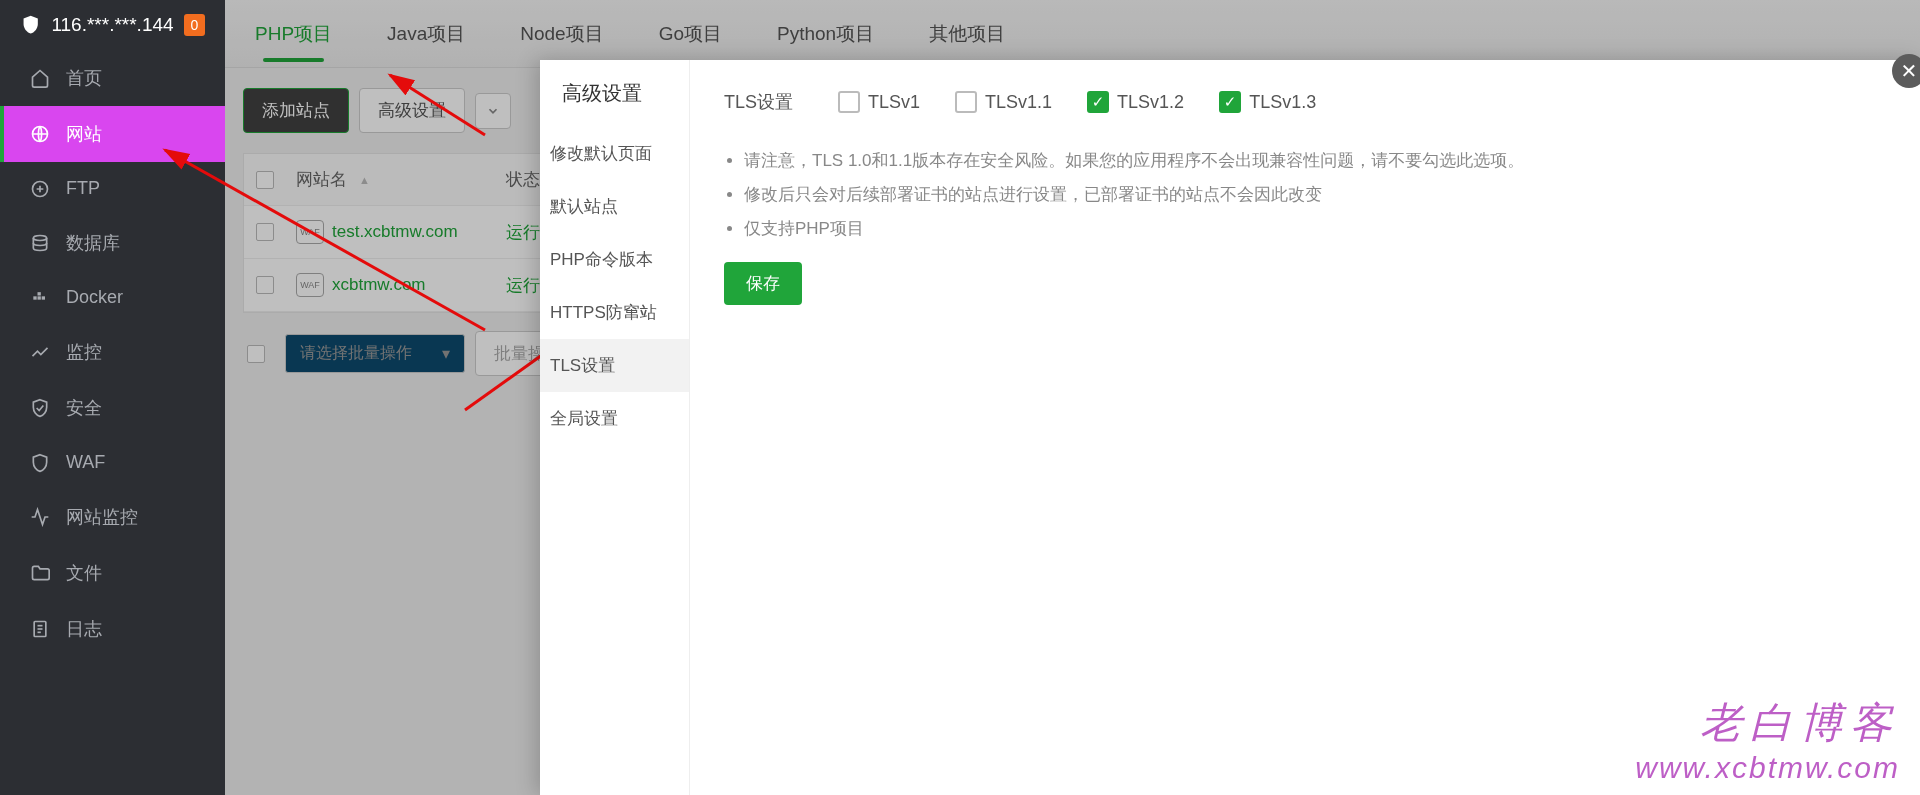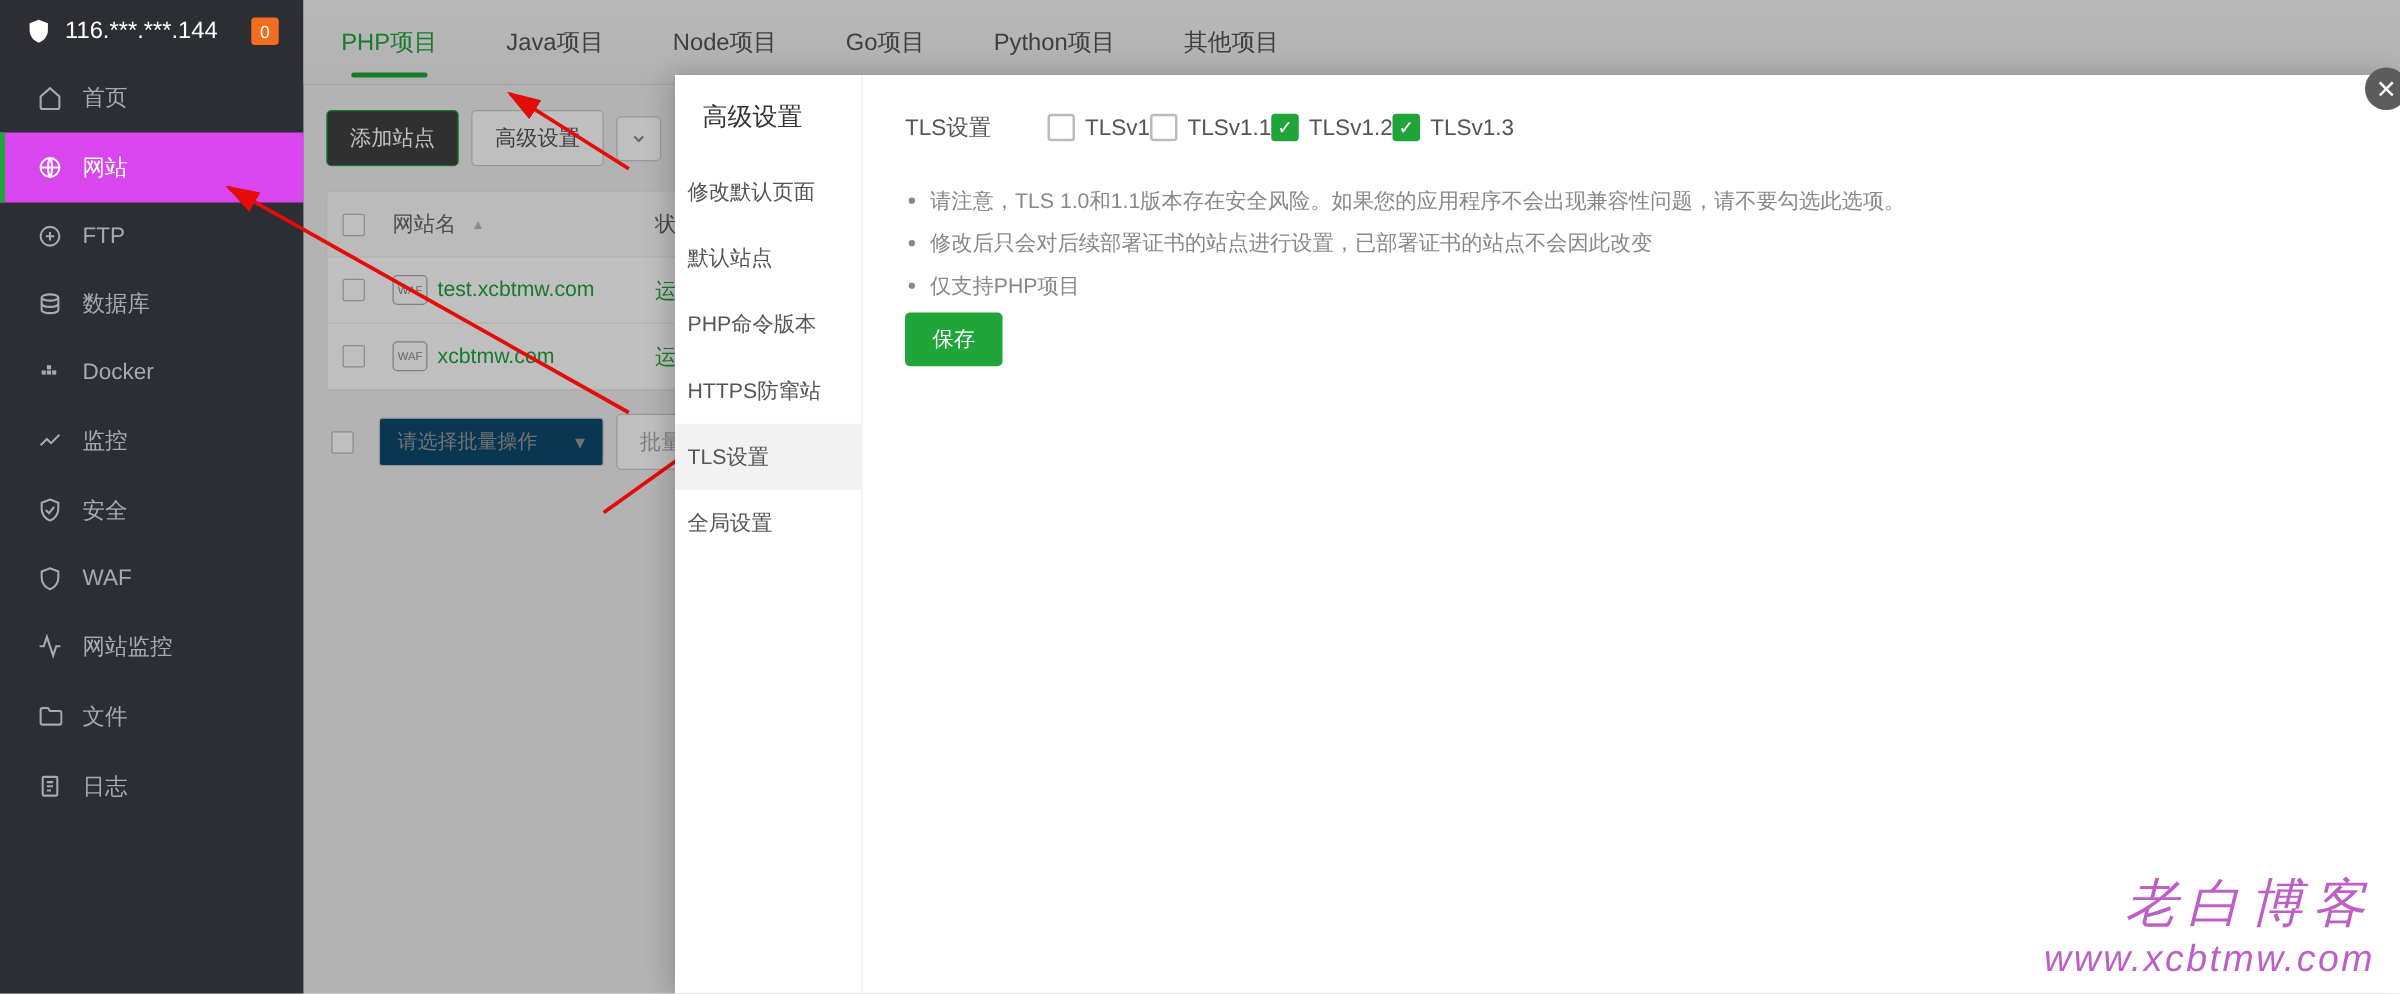--- a/index.html
+++ b/index.html
@@ -1,20 +1,20 @@
 <!DOCTYPE html>
 <html><head>
 <meta charset="utf-8">
 <style>
 * { margin: 0; padding: 0; box-sizing: border-box; font-family: "Microsoft YaHei", "PingFang SC", sans-serif; }
 html, body { width: 1920px; height: 795px; overflow: hidden; }
 body { display: flex; background: #f5f5f5; position: relative; }
 
 
-.sidebar { width: 243px; background: #2c2e33; color: #c4c6ca; display: flex; flex-direction: column; flex-shrink: 0; }
+.sidebar { width: 225px; background: #2c2e33; color: #c4c6ca; display: flex; flex-direction: column; flex-shrink: 0; }
 .sidebar-header { display: flex; align-items: center; padding: 14px 20px; gap: 10px; font-size: 19px; color: #fff; }
 .sidebar-header .shield-icon { width: 22px; height: 22px; color: #fff; }
 .sidebar-header .badge { margin-left: auto; background: #f26d1f; color: #fff; width: 22px; height: 22px; border-radius: 3px; display: flex; align-items: center; justify-content: center; font-size: 14px; }
 .sidebar-item { display: flex; align-items: center; gap: 16px; padding: 16px 30px; font-size: 18px; cursor: pointer; color: #a7aab0; }
 .sidebar-item.active { background: #d946ef; color: #fff; border-left: 4px solid #20a53a; padding-left: 26px; }
 .sidebar-item .icon { width: 20px; height: 20px; flex-shrink: 0; }
 
 
 .main { flex: 1; background: #efefef; position: relative; display: flex; flex-direction: column; }
 .tabs { display: flex; background: linear-gradient(#f7f7f7, #ededed); border-bottom: 1px solid #ddd; padding: 0 30px; gap: 55px; height: 68px; align-items: center; }
@@ -50,21 +50,21 @@
 .modal-title { font-size: 20px; padding: 20px 22px; color: #333; }
 .modal-nav-item { padding: 15px 10px; font-size: 17px; color: #555; cursor: pointer; }
 .modal-nav-item.active { background: #f2f2f2; }
 .modal-body { flex: 1; padding: 30px 34px; }
 .tls-row { display: flex; align-items: center; gap: 35px; font-size: 18px; color: #555; margin-bottom: 30px; }
 .tls-row .lbl { margin-right: 10px; }
 .ck { display: flex; align-items: center; gap: 8px; cursor: pointer; }
 .ck-box { width: 22px; height: 22px; border: 2px solid #bbb; border-radius: 3px; display: flex; align-items: center; justify-content: center; color: #fff; font-size: 15px; }
 .ck-box.checked { background: #20a53a; border-color: #20a53a; }
 .notes { list-style: disc; padding-left: 20px; color: #888; font-size: 17px; line-height: 2; }
-.btn-save { margin-top: 4px; background: #20a53a; color: #fff; border: none; padding: 10px 22px; border-radius: 4px; font-size: 17px; cursor: pointer; }
+.btn-save { margin-top: 16px; background: #20a53a; color: #fff; border: none; padding: 10px 22px; border-radius: 4px; font-size: 17px; cursor: pointer; }
 
 
 .arrow { position: absolute; pointer-events: none; }
 .arrow svg { overflow: visible; }
 
 
 .wm { position: absolute; right: 20px; bottom: 10px; text-align: right; color: #a21caf; font-family: "STSong","SimSun",serif; opacity: .7; pointer-events: none; font-style: italic; }
 .wm .l1 { font-size: 42px; letter-spacing: 8px; }
 .wm .l2 { font-size: 30px; letter-spacing: 2px; }
 
@@ -282,21 +282,21 @@
         <div class="modal-nav-item">默认站点</div>
         <div class="modal-nav-item">PHP命令版本</div>
         <div class="modal-nav-item">HTTPS防窜站</div>
         <div class="modal-nav-item active">TLS设置</div>
         <div class="modal-nav-item">全局设置</div>
       </div>
   </div>
   <div class="modal-body">
     <div class="tls-row">
       <span class="lbl">TLS设置</span>
-      <span id="tls-opts" style="display:flex;">
+      <span id="tls-opts" style="display:flex;gap:35px">
           <label class="ck">
             <span class="ck-box"></span>
             <span>TLSv1</span>
           </label>
           <label class="ck">
             <span class="ck-box"></span>
             <span>TLSv1.1</span>
           </label>
           <label class="ck">
             <span class="ck-box checked">✓</span>

